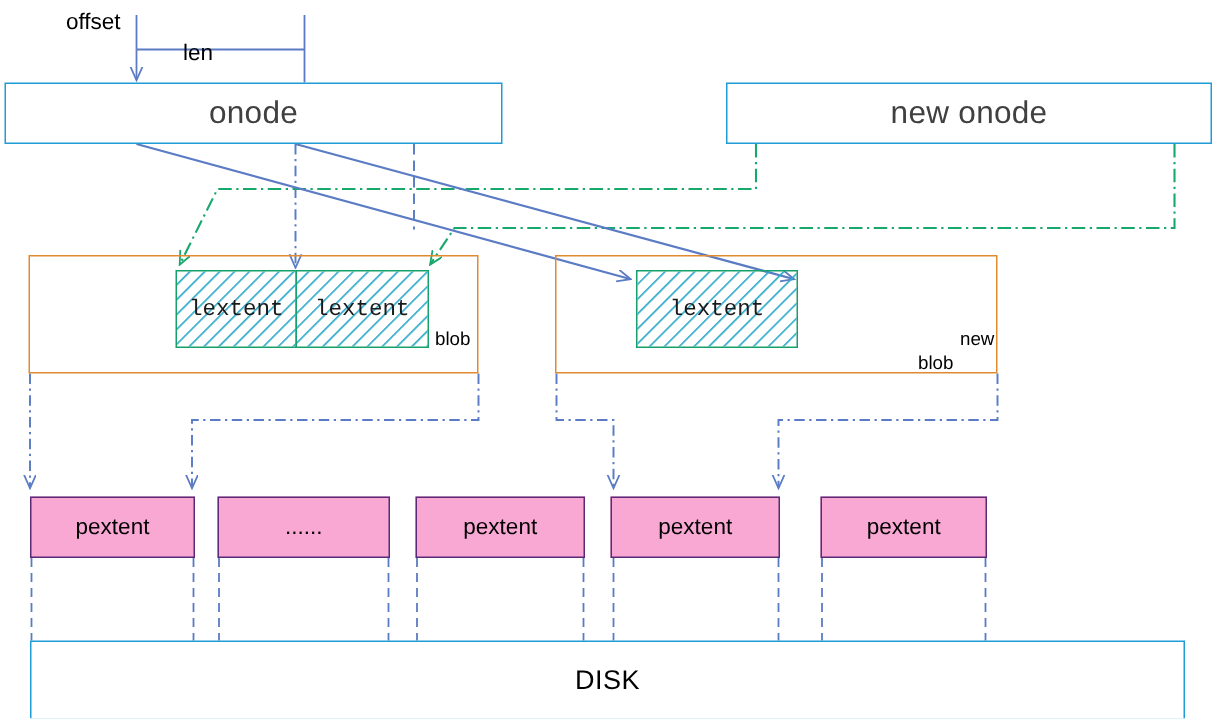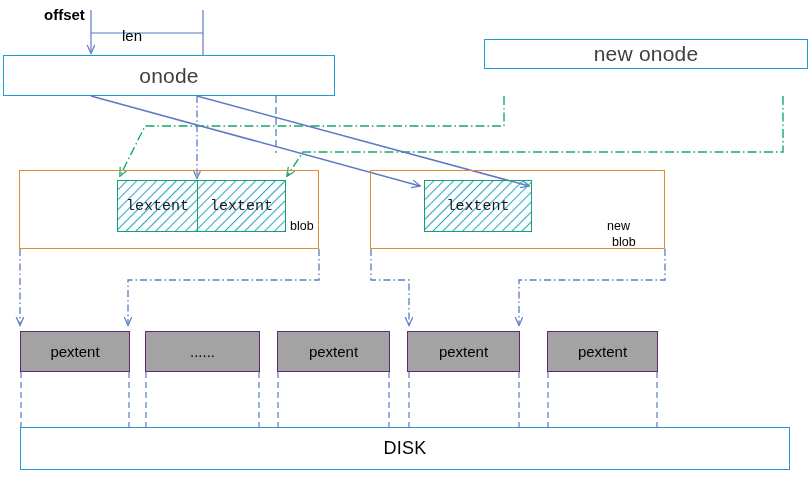--- a/index.html
+++ b/index.html
@@ -10,21 +10,21 @@
     font-family:"Liberation Sans","DejaVu Sans",sans-serif;
     overflow:hidden;
   }
   #svg-layer{position:absolute;left:0;top:0;width:810px;height:479px;}
   .box{position:absolute;box-sizing:border-box;display:flex;align-items:center;justify-content:center;}
   .node-box{border:1.6px solid #1f9bd6;background:transparent;}
   .node-label{font-size:21px;color:#404040;letter-spacing:.2px;}
   .blob-box{border:1.4px solid #e08b32;background:transparent;}
   .lextent-box{border:1.6px solid #16a06a;}
   .lextent-label{font-size:15px;color:#1a1a1a;position:relative;z-index:3;font-family:Liberation Mono, monospace;}
-  .pextent-box{border:1.4px solid #5b2a77;background:#a3a3a3;}
+  .pextent-box{border:1.4px solid #5b2a77;background:#f9a8d4;}
   .pextent-label{font-size:15px;color:#000000;}
   .tiny-label{position:absolute;font-size:12.5px;color:#000000;line-height:14px;margin-top:21px;}
   .dim-label{position:absolute;font-size:15px;color:#000000;}
   .disk-label{font-size:18px;color:#000000;letter-spacing:.3px;}
 </style>
 </head>
 <body>
 
 <div id="stage">
 
@@ -85,28 +85,28 @@
       <line x1="657" y1="372" x2="657" y2="427" stroke="#5b7cc4" stroke-width="1.2" stroke-dasharray="6,4"></line>
     </g>
 
     <g>
       <rect x="118" y="181" width="79" height="50" fill="url(#hatch)"></rect>
       <rect x="198" y="181" width="87" height="50" fill="url(#hatch)"></rect>
       <rect x="425" y="181" width="106" height="50" fill="url(#hatch)"></rect>
     </g>
   </svg>
 
-  <div class="dim-label" style="left:44px;top:6px;font-weight:bold;">offset</div>
+  <div class="dim-label" style="left:44px;top:6px;">offset</div>
   <div class="dim-label" style="left:122px;top:27px;">len</div>
 
   <div class="box node-box" style="left:3px;top:55px;width:332px;height:41px;">
     <span class="node-label">onode</span>
   </div>
 
-  <div class="box node-box" style="left:484px;top:39px;width:324px;height:30px;text-align:center;">
+  <div class="box node-box" style="left:484px;top:55px;width:324px;height:41px;text-align:center;">
     <span class="node-label">new onode</span>
   </div>
 
   <div class="box blob-box" style="left:19px;top:170px;width:300px;height:79px;"></div>
 
   <div class="box lextent-box" style="left:117px;top:180px;width:81px;height:52px;">
     <span class="lextent-label">lextent</span>
   </div>
 
   <div class="box lextent-box" style="left:197px;top:180px;width:89px;height:52px;">
@@ -114,36 +114,36 @@
   </div>
 
   <div class="tiny-label" style="left:290px;top:198px;">blob</div>
 
   <div class="box blob-box" style="left:370px;top:170px;width:295px;height:79px;"></div>
 
   <div class="box lextent-box" style="left:424px;top:180px;width:108px;height:52px;">
     <span class="lextent-label">lextent</span>
   </div>
 
-  <div class="tiny-label" style="left:607px;top:198px;">new</div>
+  <div class="tiny-label" style="left:640px;top:198px;">new</div>
   <div class="tiny-label" style="left:612px;top:214px;">blob</div>
 
   <div class="box pextent-box" style="left:20px;top:331px;width:110px;height:41px;">
     <span class="pextent-label">pextent</span>
   </div>
   <div class="box pextent-box" style="left:145px;top:331px;width:115px;height:41px;">
     <span class="pextent-label">......</span>
   </div>
   <div class="box pextent-box" style="left:277px;top:331px;width:113px;height:41px;">
     <span class="pextent-label">pextent</span>
   </div>
   <div class="box pextent-box" style="left:407px;top:331px;width:113px;height:41px;">
     <span class="pextent-label">pextent</span>
   </div>
   <div class="box pextent-box" style="left:547px;top:331px;width:111px;height:41px;">
     <span class="pextent-label">pextent</span>
   </div>
 
-  <div class="box node-box" style="left:20px;top:427px;width:770px;height:43px;">
+  <div class="box node-box" style="left:20px;top:427px;width:770px;height:53px;">
     <span class="disk-label">DISK</span>
   </div>
 
 </div>
 
 </body></html>

